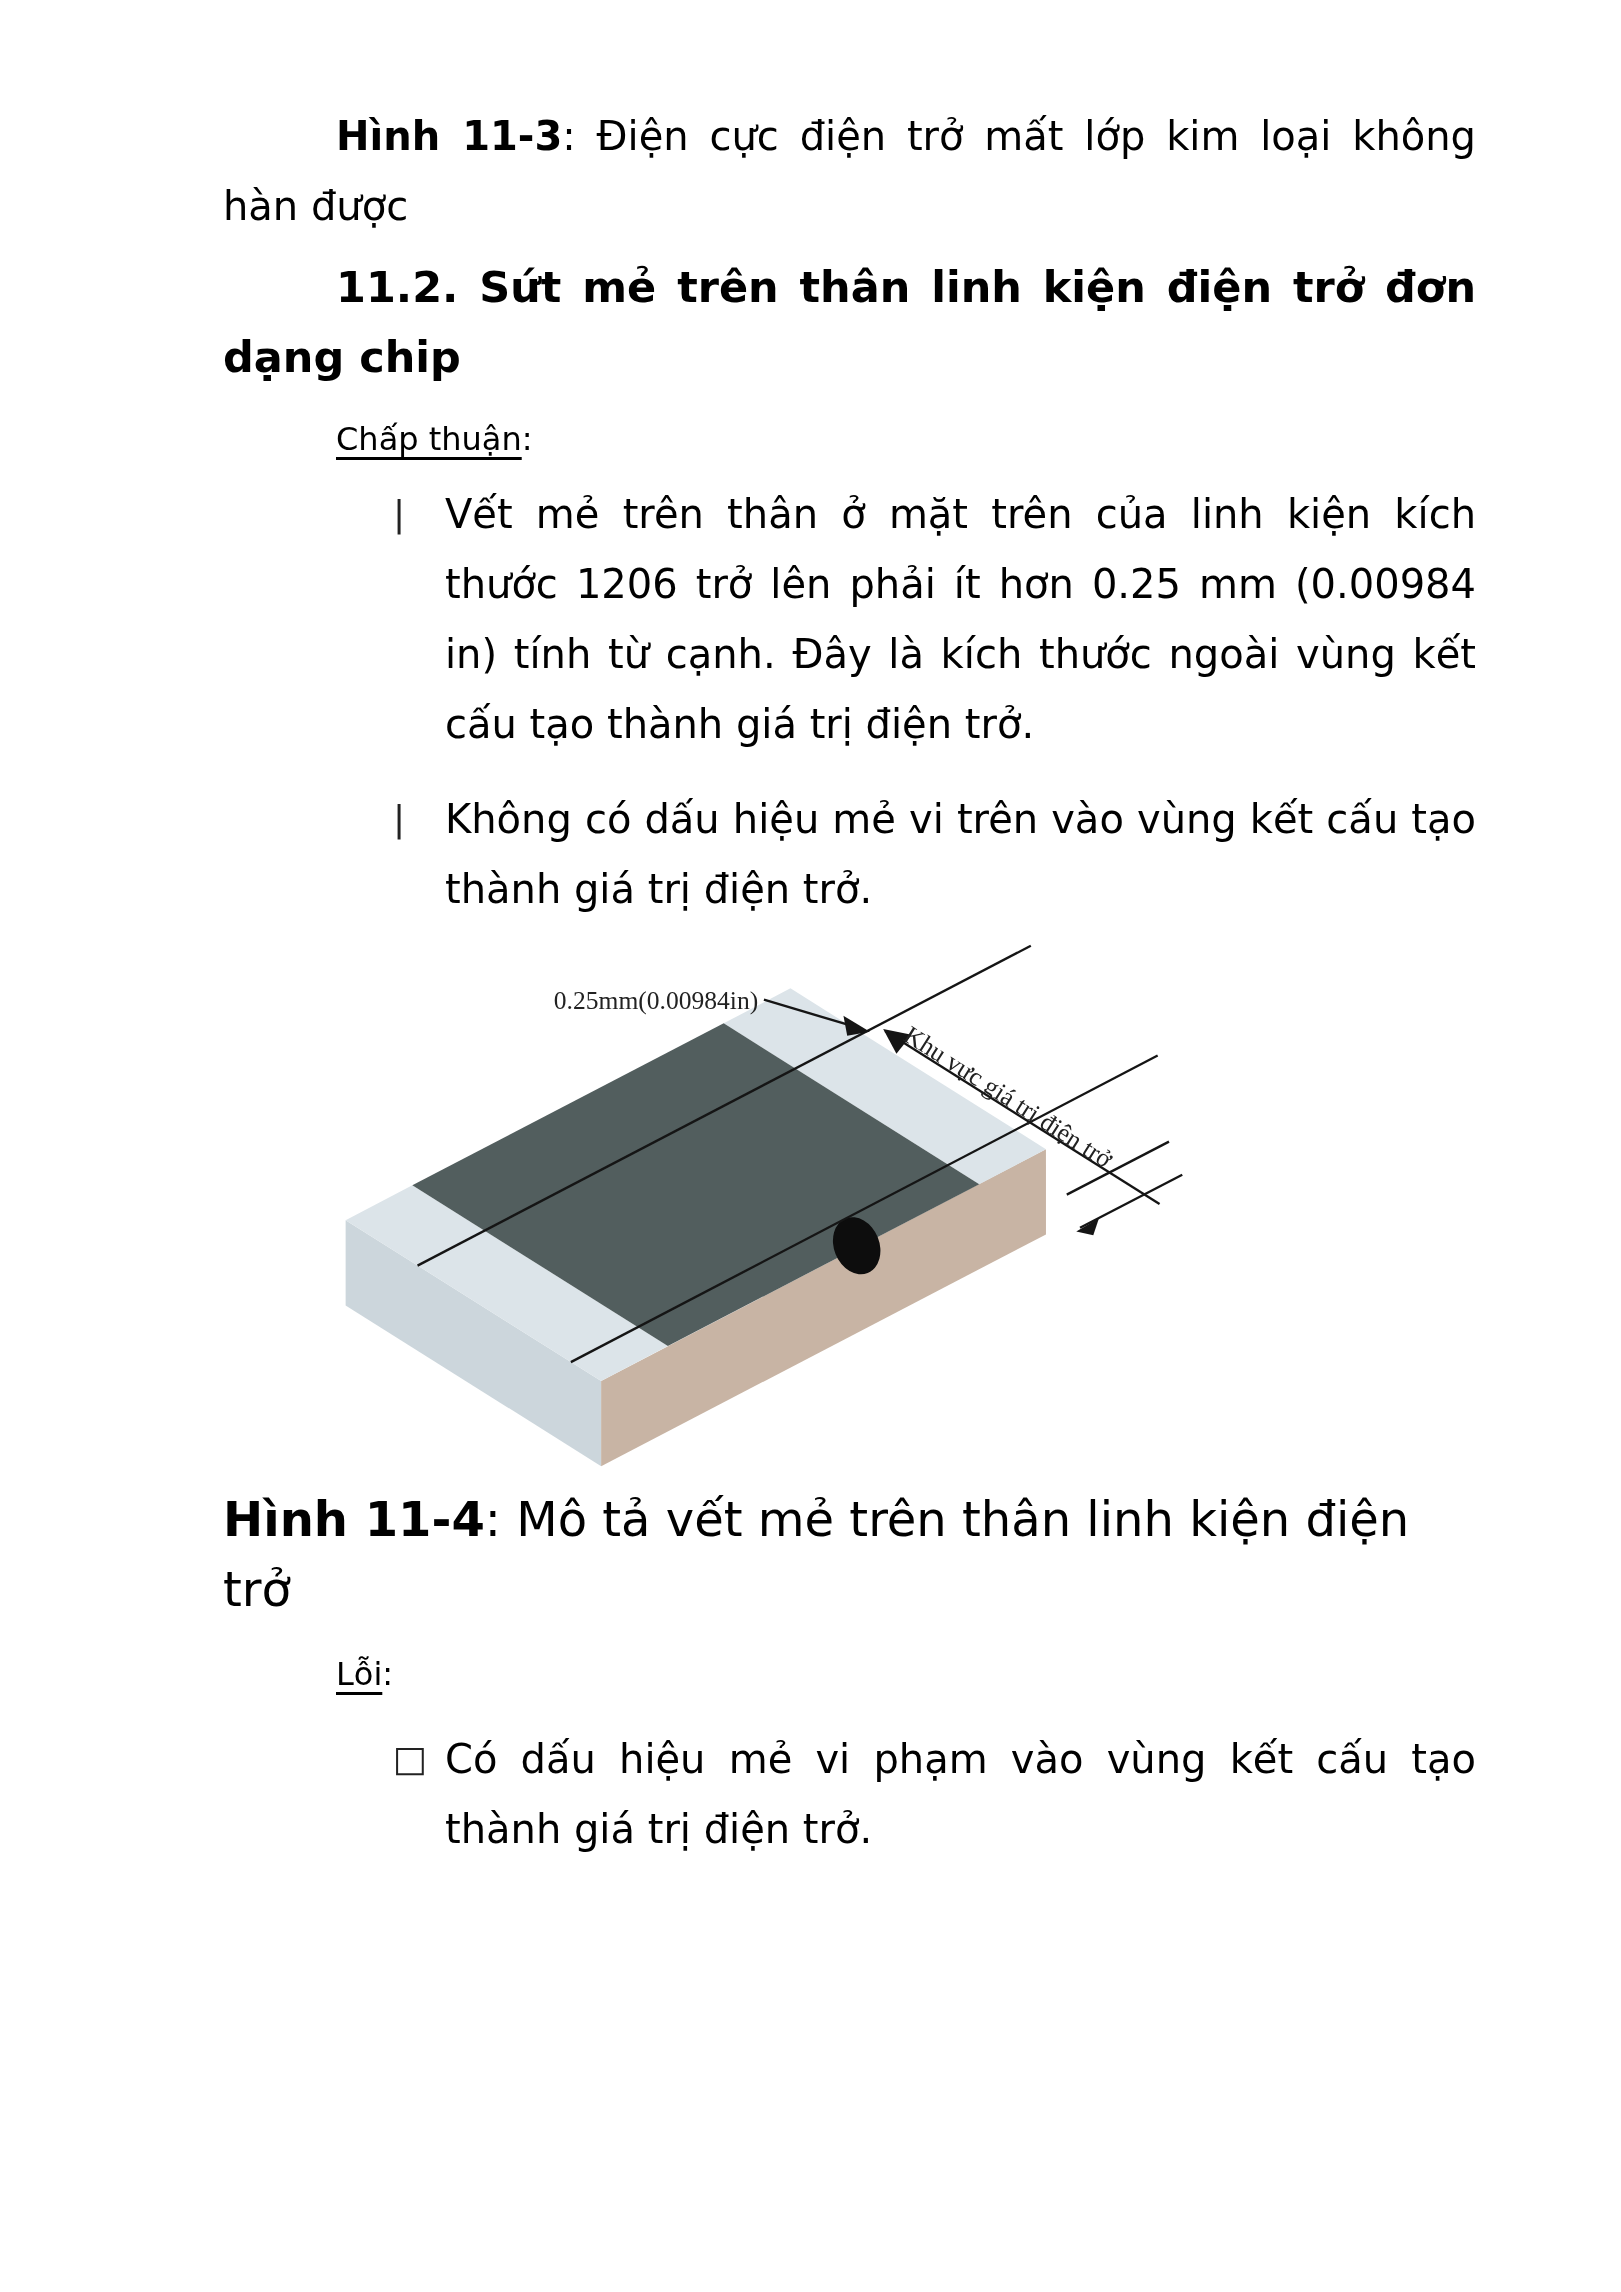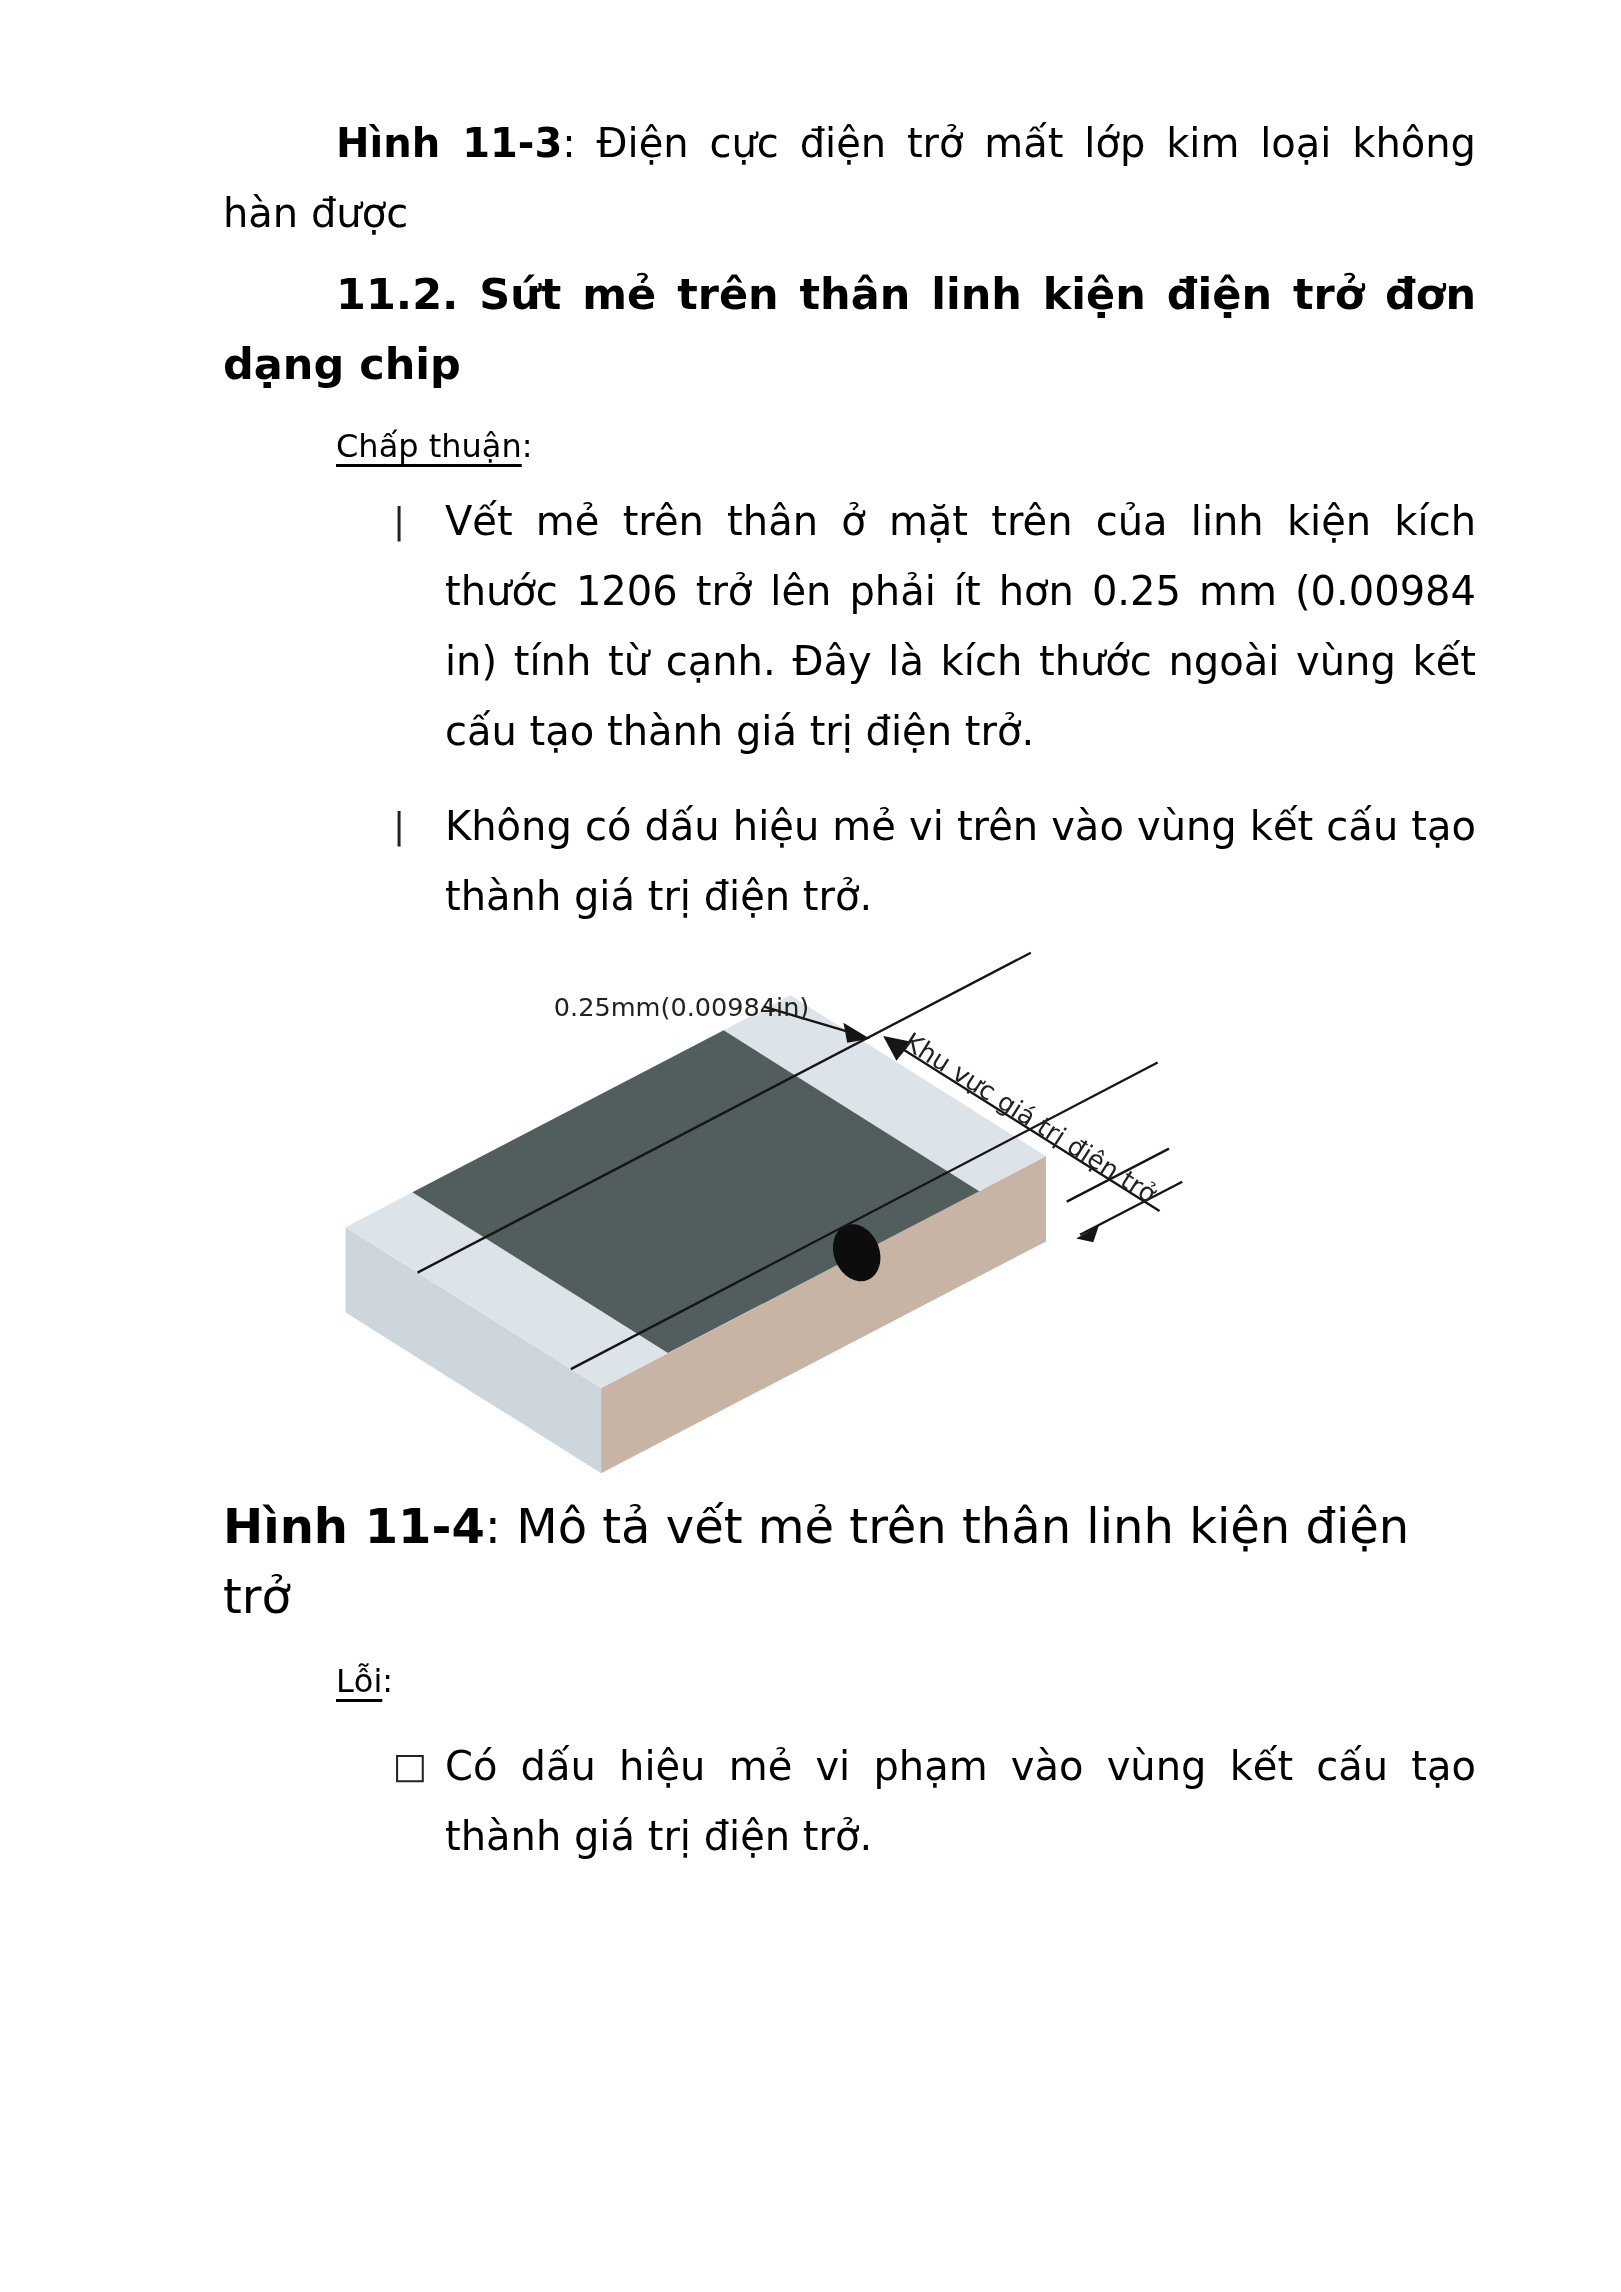--- a/index.html
+++ b/index.html
@@ -1,21 +1,21 @@
 <!DOCTYPE html>
 <html lang="vi" style="font-size:15px"><head>
 <meta charset="utf-8">
 <style>
   html,body{margin:0;padding:0;background:#ffffff;}
   body{
     width:1621px;height:2292px;position:relative;overflow:hidden;
     font-family:"DejaVu Sans","Liberation Sans",sans-serif;
     color:#000;
   }
-  .doc{padding-top:80px;margin-top:28px;}
+  .doc{padding-top:101px;}
   p{margin:0;}
   .para{
     margin-left:223px;margin-right:145px;
     font-size:40px;line-height:70px;
     text-align:justify;
   }
   .indent{text-indent:113px;}
   .caption-label{font-weight:bold;}
   .heading{
     margin-top:11.4px;margin-left:223px;margin-right:145px;
@@ -33,21 +33,21 @@
     margin-left:393px;margin-right:145px;
     font-size:40px;line-height:70px;
   }
   .bullet .marker{
     flex:0 0 52px;width:52px;
     font-size:36px;line-height:70px;color:#222;
   }
   .bullet .btext{flex:1;text-align:justify;}
   .mt6{margin-top:5.7px;}
   .mb26{margin-bottom:24.6px;}
-  .figure-wrap{margin-top:17px;margin-left:317px;width:909px;height:530px;}
+  .figure-wrap{margin-top:17px;margin-left:317px;width:909px;height:530px;font-family:Liberation Serif, serif;}
   .fig-label{font-size:27px;fill:#222;}
   .cap4{margin-top:13.2px;margin-left:223px;margin-right:145px;font-size:48px;line-height:70px;}
   .cap4 b{font-weight:bold;}
   .mt16{margin-top:15px;}
 </style>
 </head>
 <body>
 
 <div class="doc">
 

